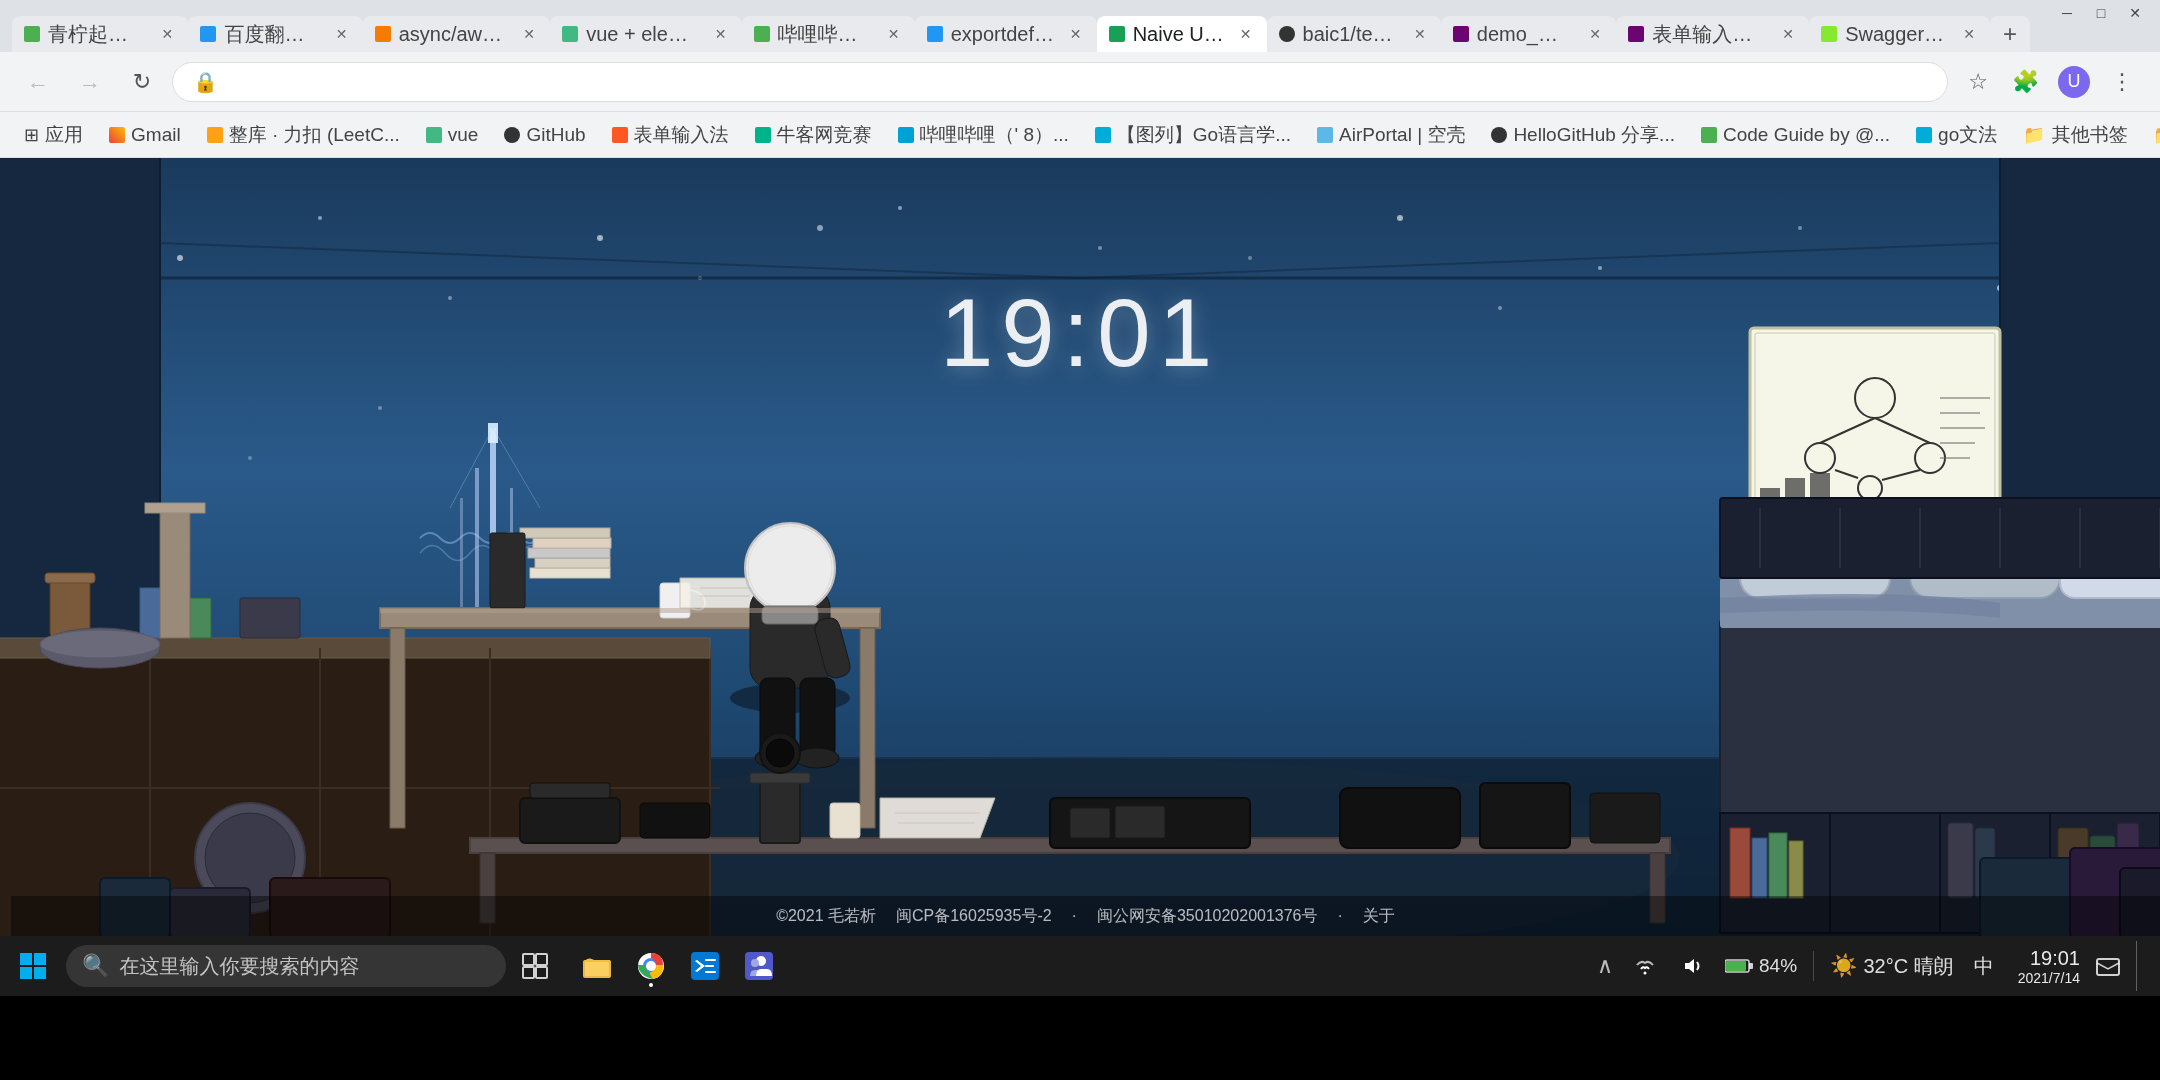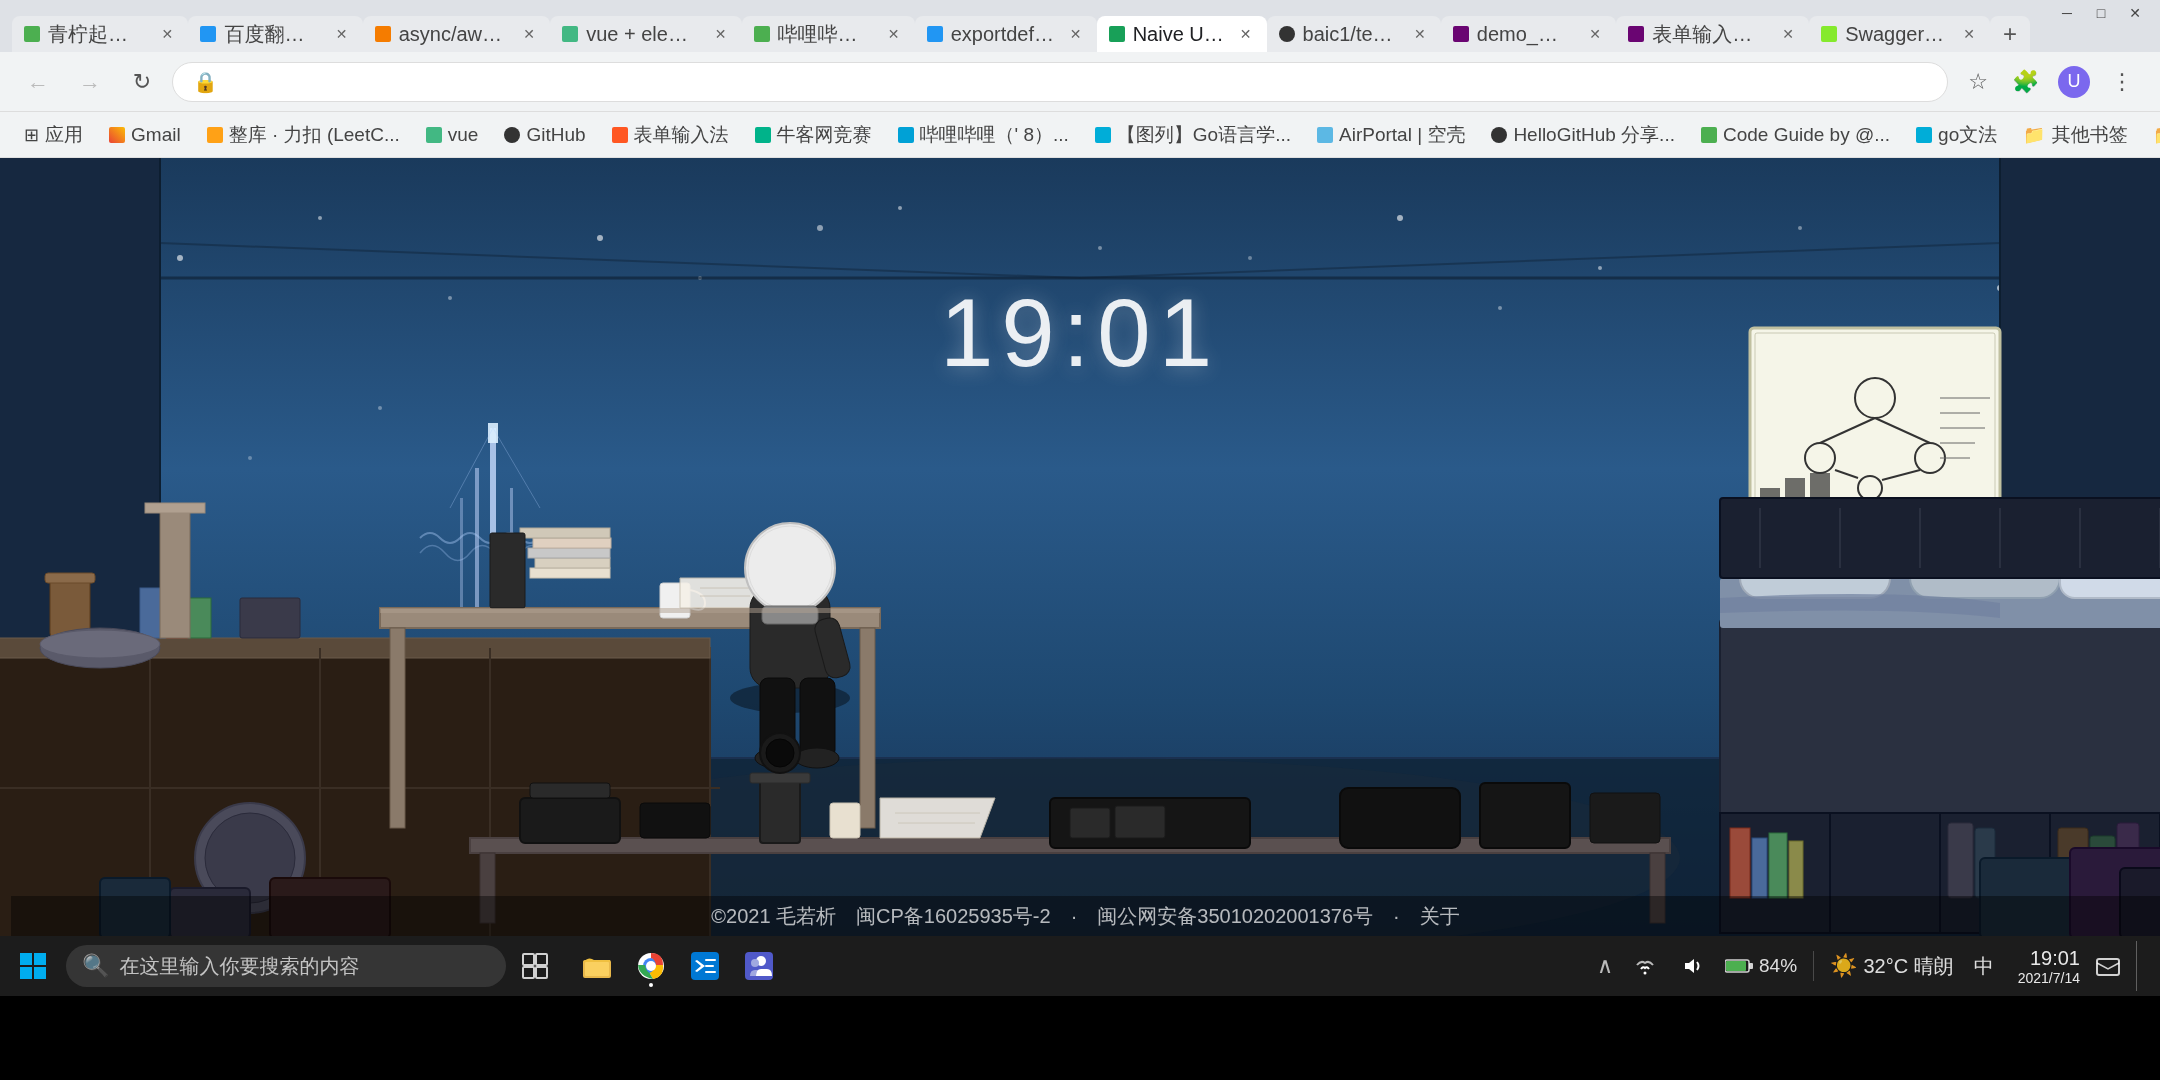--- a/index.html
+++ b/index.html
@@ -213,21 +213,21 @@
       position: absolute;
       bottom: 0;
       left: 0;
       right: 0;
       height: 40px;
       background: rgba(0,0,0,0.4);
       display: flex;
       align-items: center;
       justify-content: center;
       gap: 20px;
-      font-size: 20px;
+      font-size: 16px;
       color: rgba(255,255,255,0.7);
       z-index: 20;
       margin-left: 11px;
     }
 
     .footer-link {
       cursor: pointer;
       color: rgba(255,255,255,0.7);
     }
 

